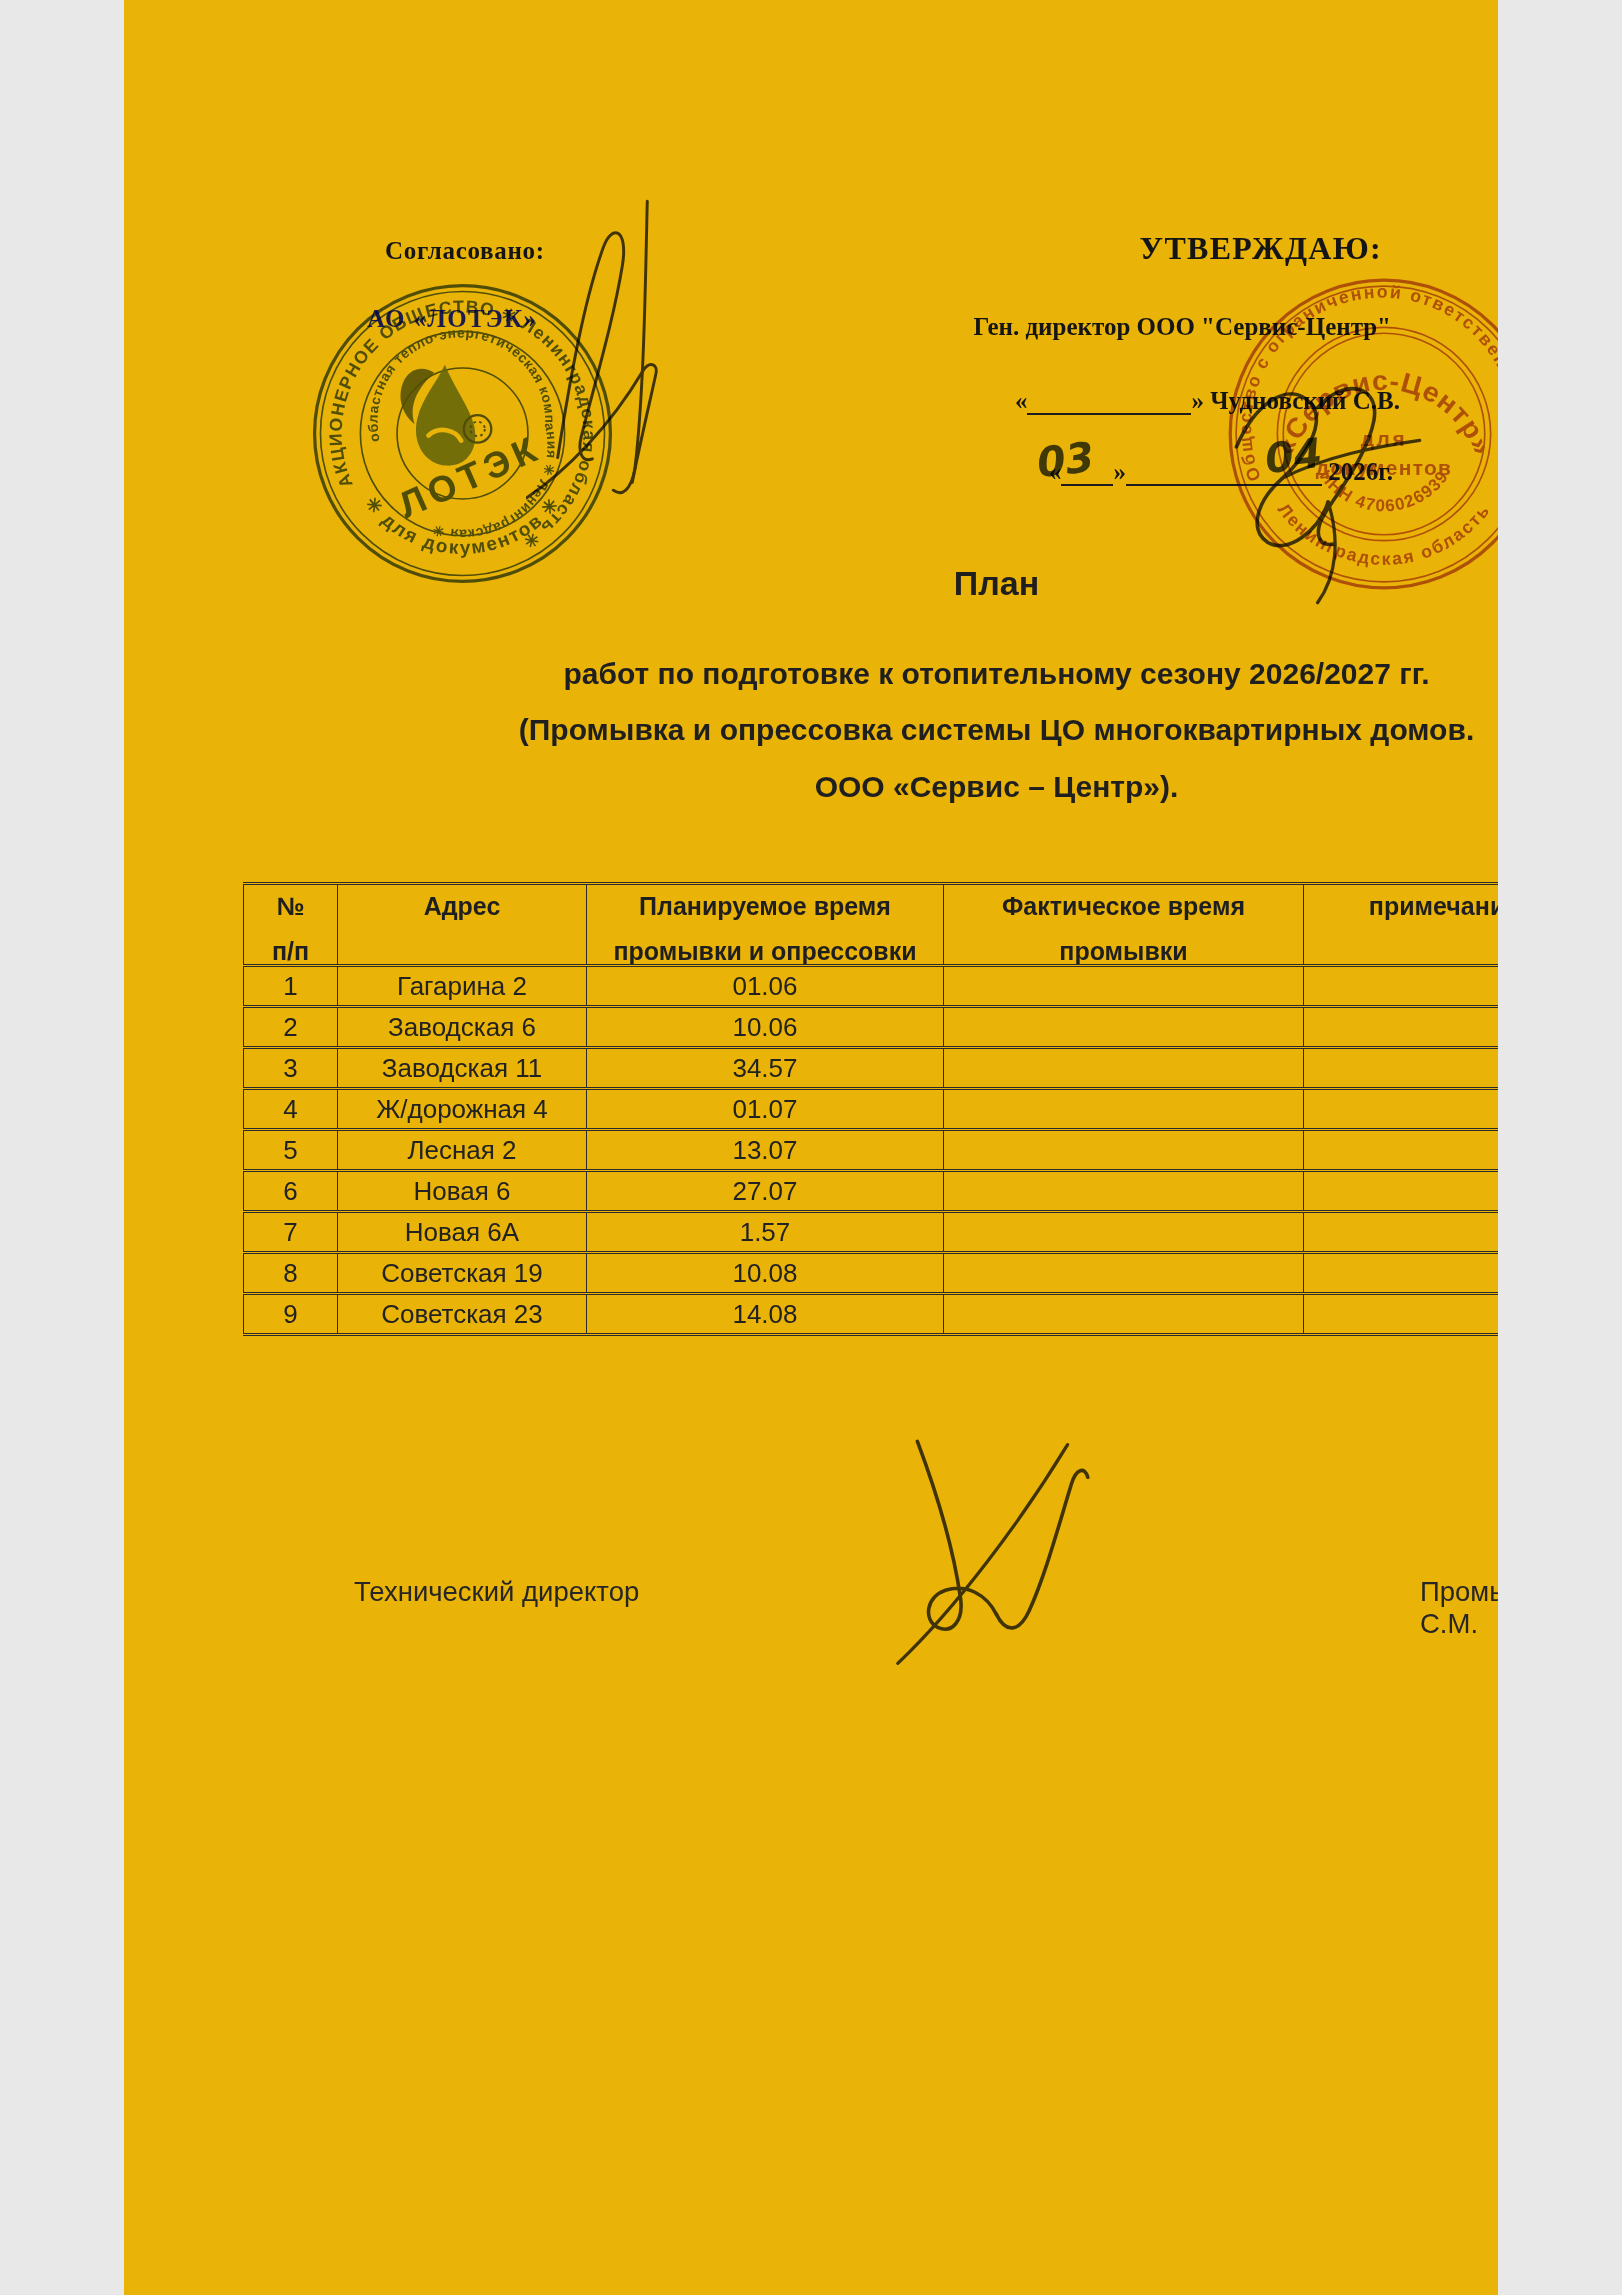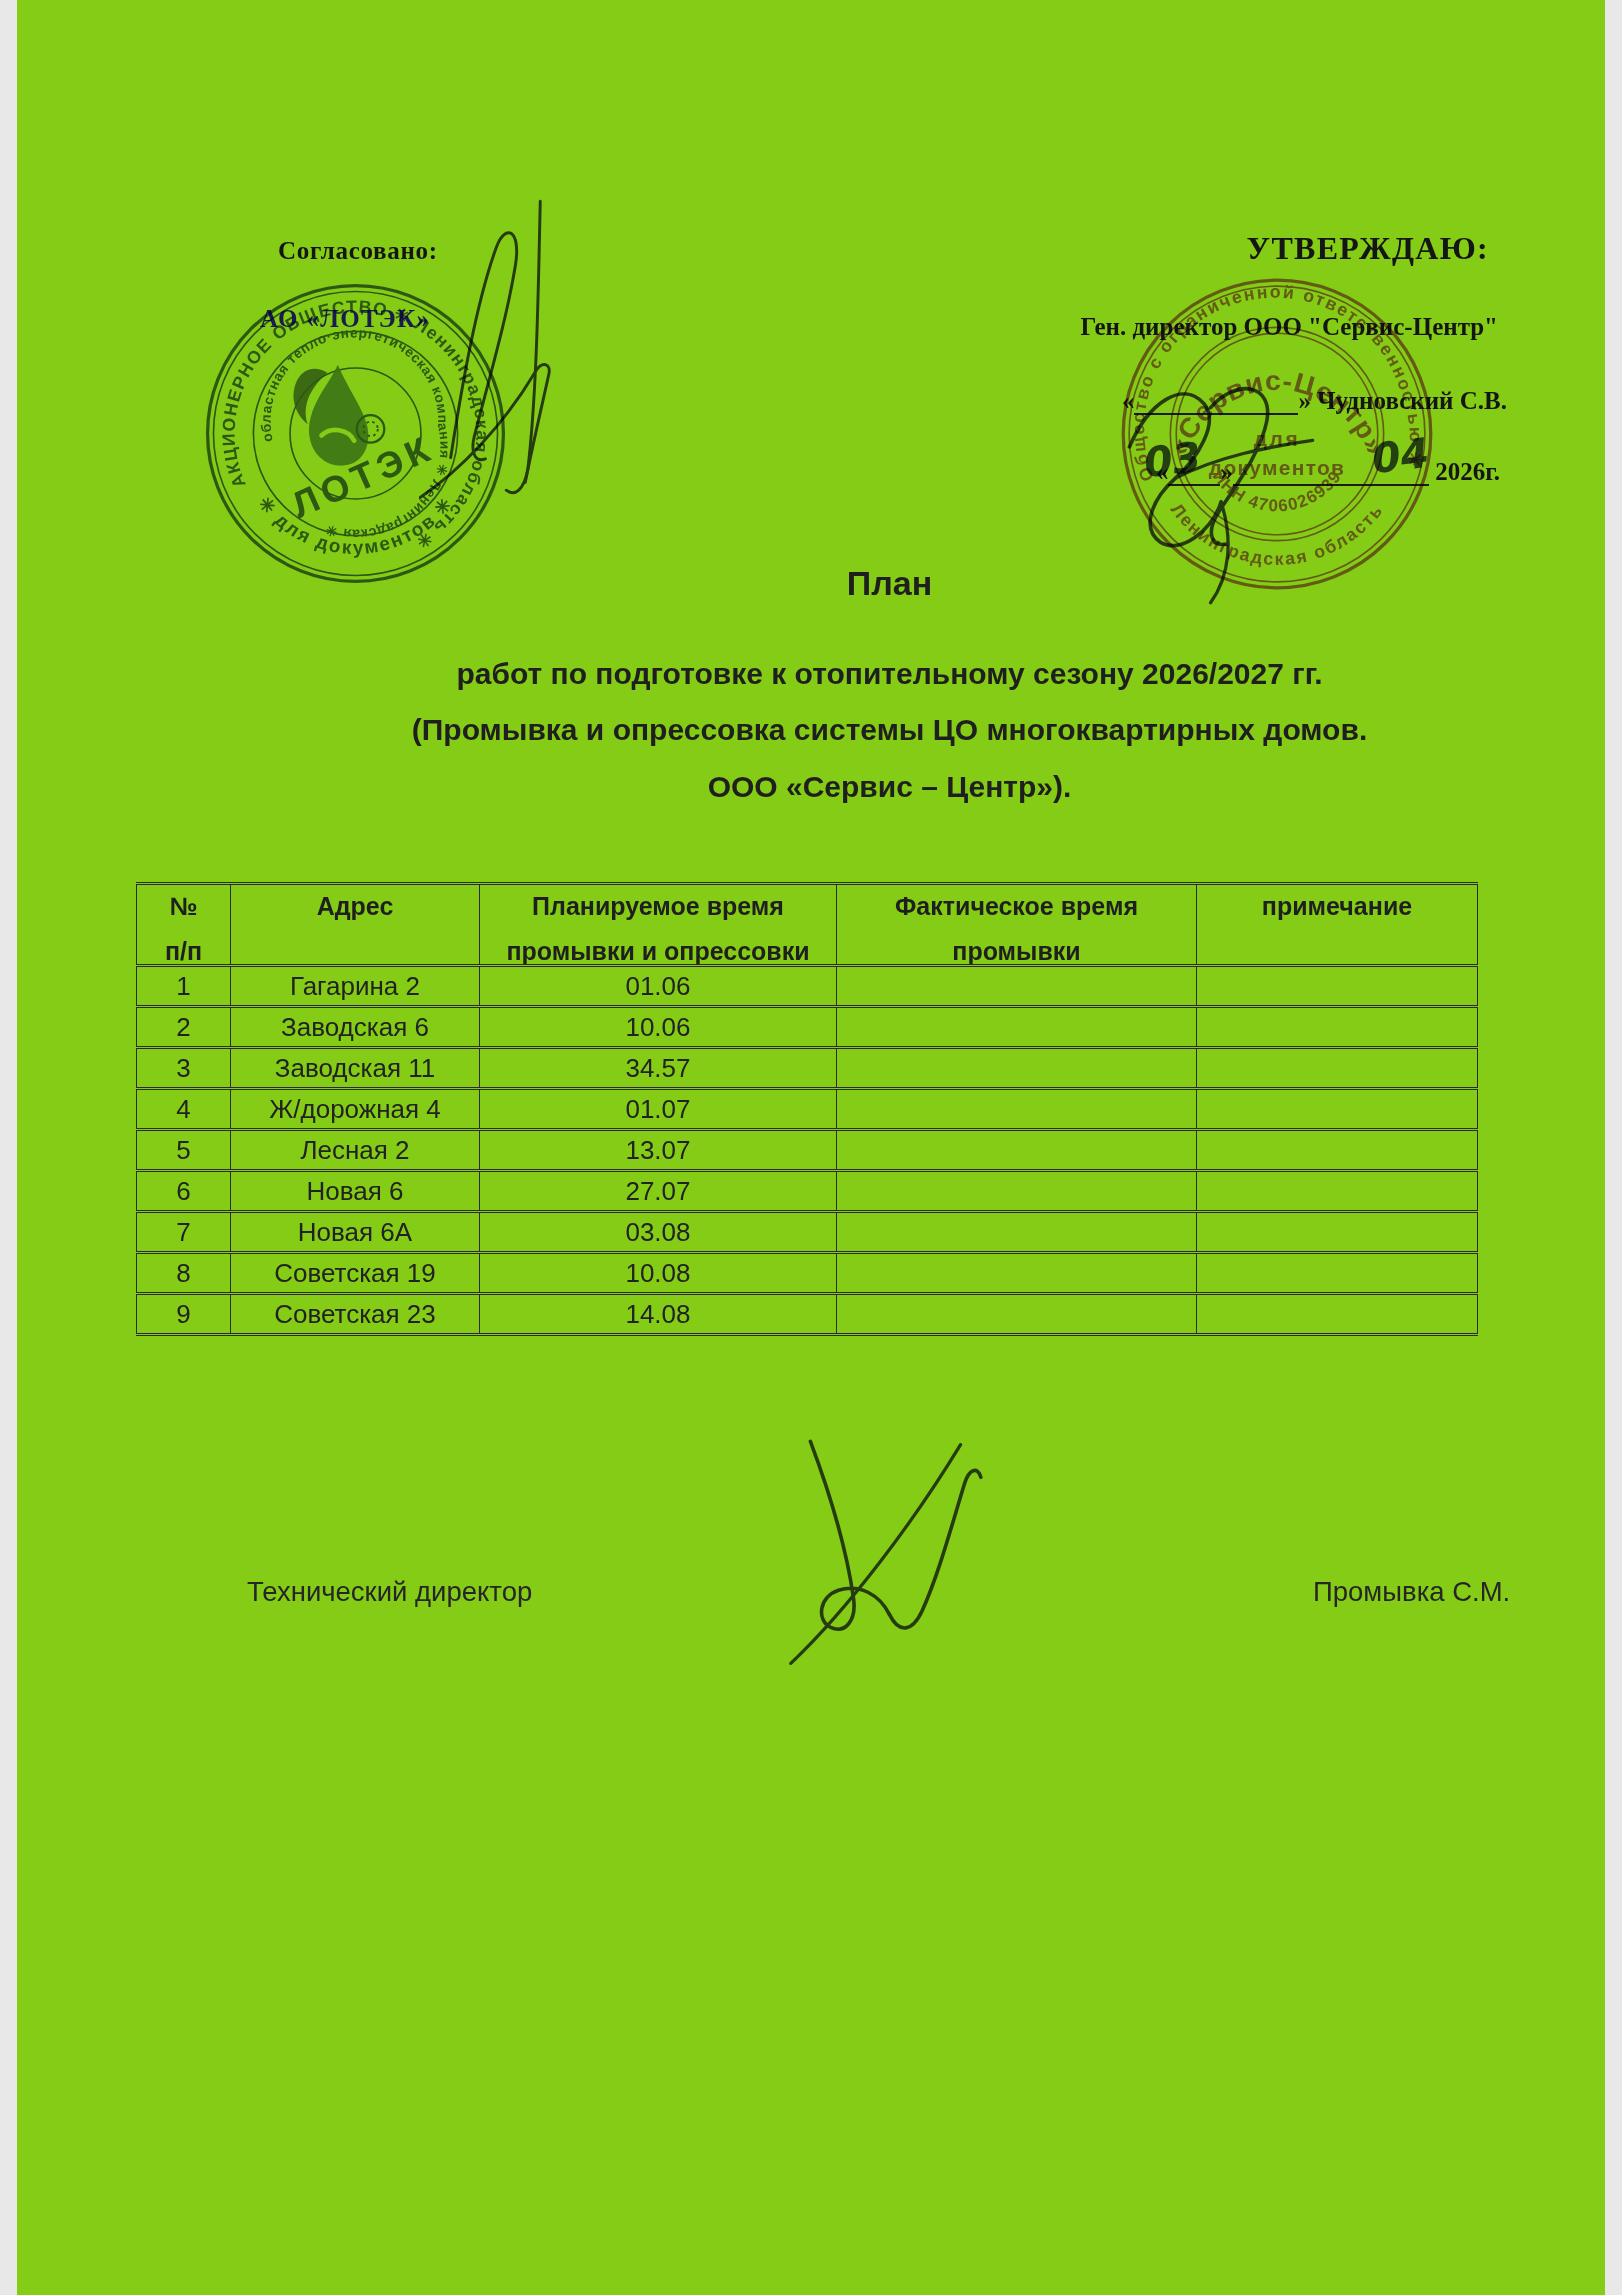--- a/index.html
+++ b/index.html
@@ -2,21 +2,21 @@
 <html style="--stamp-blue: #4a63c8; --stamp-blue-light: #6488dc; --stamp-purple: #b863d6; --ink-blue: #3c3fb0; --ink-blue2: #4550c4; --text: #1f1f1f; --border: #2b2b2b;font-size:10.5px"><head>
 <meta charset="utf-8">
 <style>
   :root{
     --stamp-blue:#4a63c8; --stamp-blue-light:#6488dc; --stamp-purple:#b863d6;
     --ink-blue:#3c3fb0; --ink-blue2:#4550c4; --text:#1f1f1f; --border:#2b2b2b;
   }
   *{margin:0;padding:0;box-sizing:border-box;}
   html,body{background:#e8e8e8;}
   .page{
-    position:relative;width:1588px;height:2295px;background:#84cc16;
+    position:relative;width:1374px;height:2295px;background:#eab308;
     margin:0 auto;overflow:hidden;
     font-family:"Liberation Sans",sans-serif;color:var(--text);
   }
   
   .serif{font-family:"Liberation Serif",serif;font-weight:bold;color:#151515;}
   .agree-label{position:absolute;left:261px;top:237px;font-size:25px;letter-spacing:0.7px;}
   .agree-org{position:absolute;left:243px;top:305px;font-size:25px;color:#1b1b4e;letter-spacing:1.3px;}
   .approve-label{position:absolute;right:116px;top:230px;font-size:32px;letter-spacing:1.3px;}
   .approve-title{position:absolute;right:107px;top:313px;font-size:25px;white-space:nowrap;}
   .sign-line{position:absolute;right:98px;top:387px;font-size:25px;white-space:nowrap;}
@@ -223,21 +223,21 @@
       <td>6</td>
       <td>Новая 6</td>
       <td>27.07</td>
       <td></td>
       <td></td>
     </tr>
 
     <tr>
       <td>7</td>
       <td>Новая 6А</td>
-      <td>03.08</td>
+      <td>1.57</td>
       <td></td>
       <td></td>
     </tr>
 
     <tr>
       <td>8</td>
       <td>Советская 19</td>
       <td>10.08</td>
       <td></td>
       <td></td>

